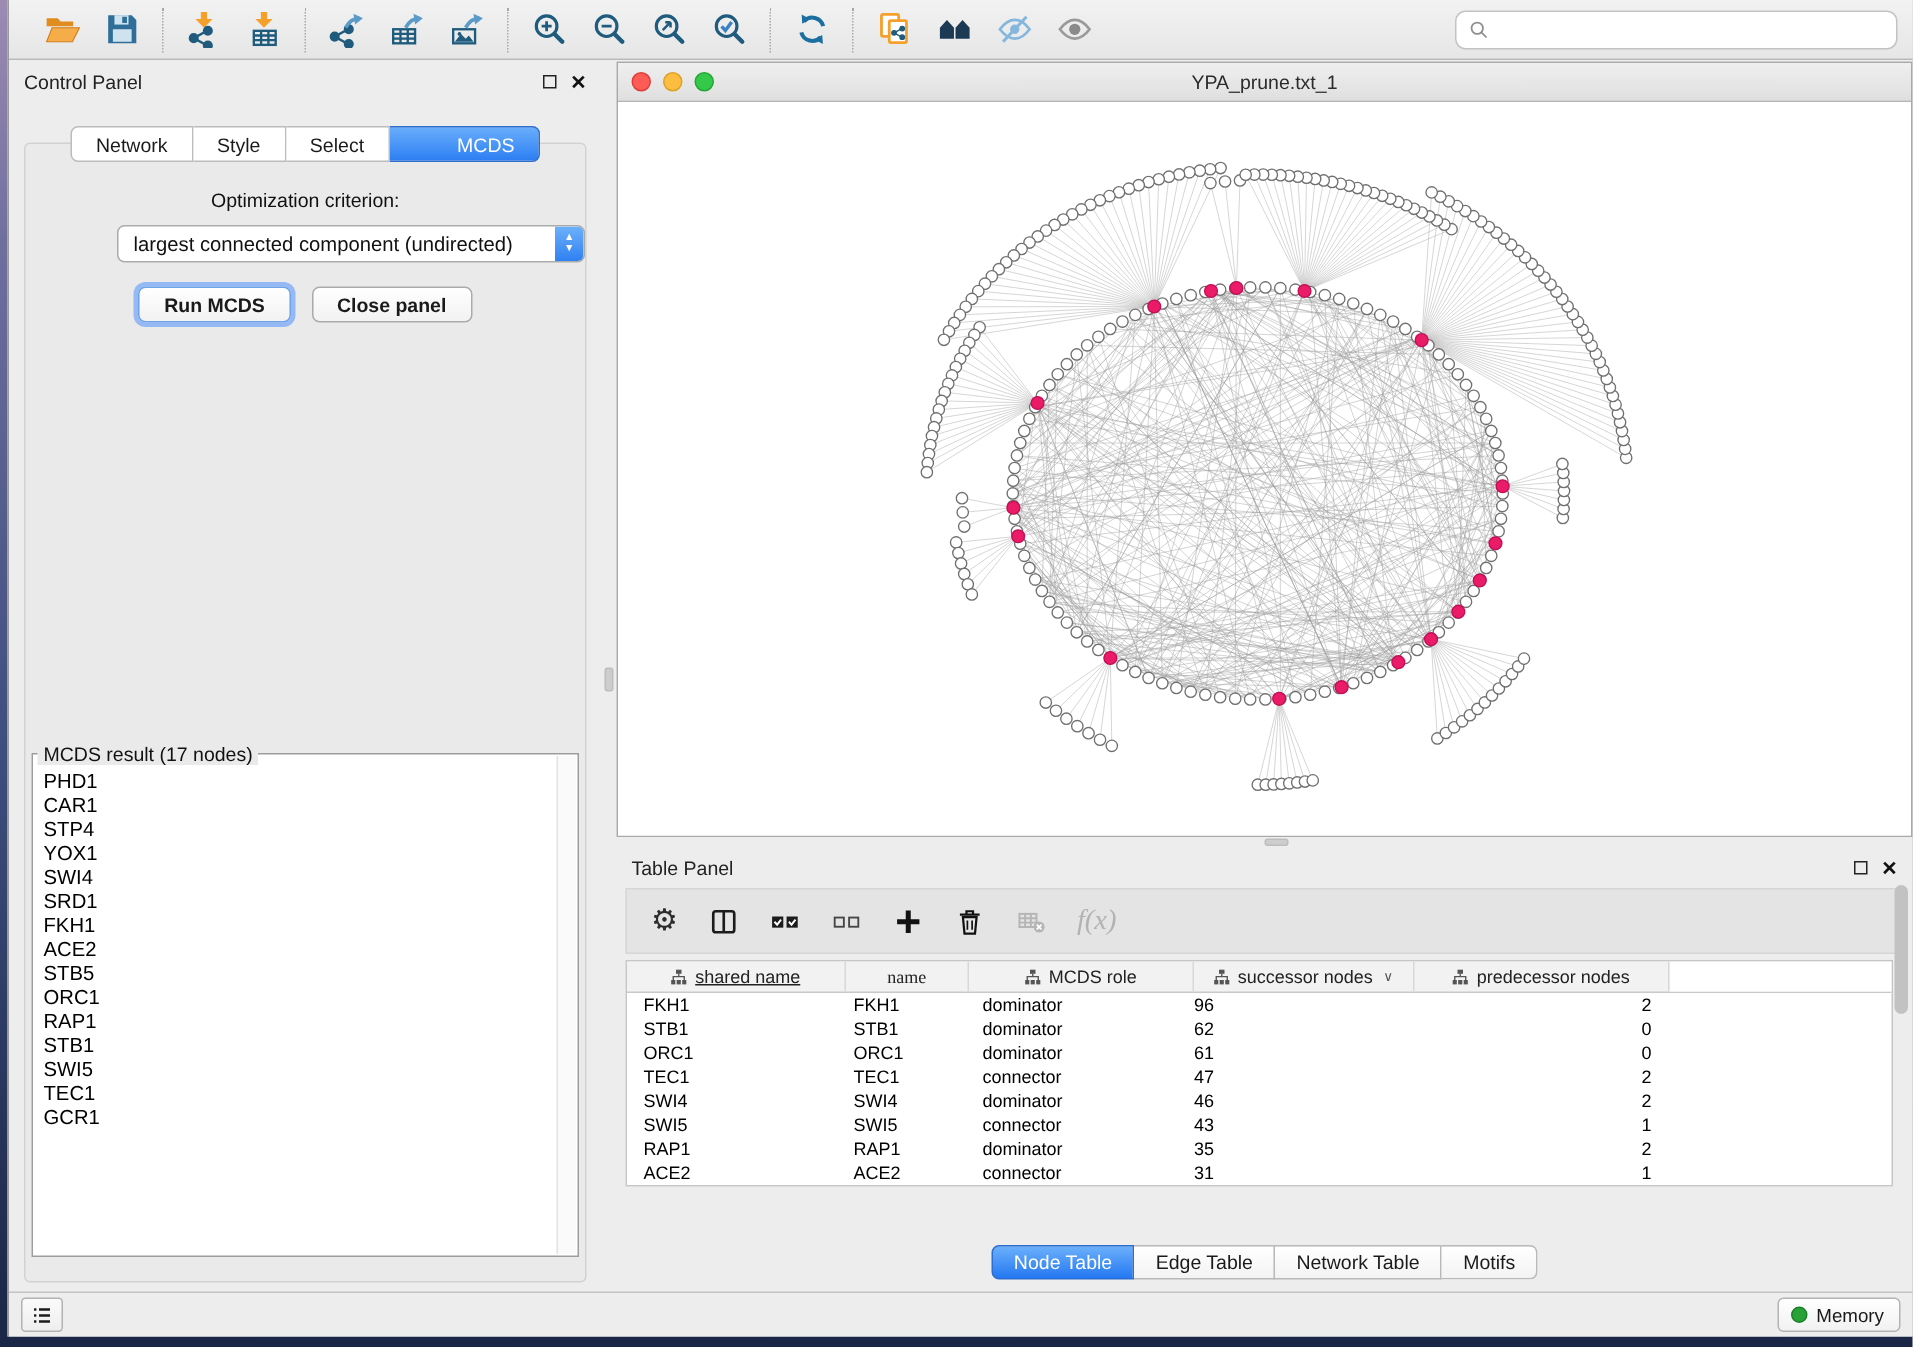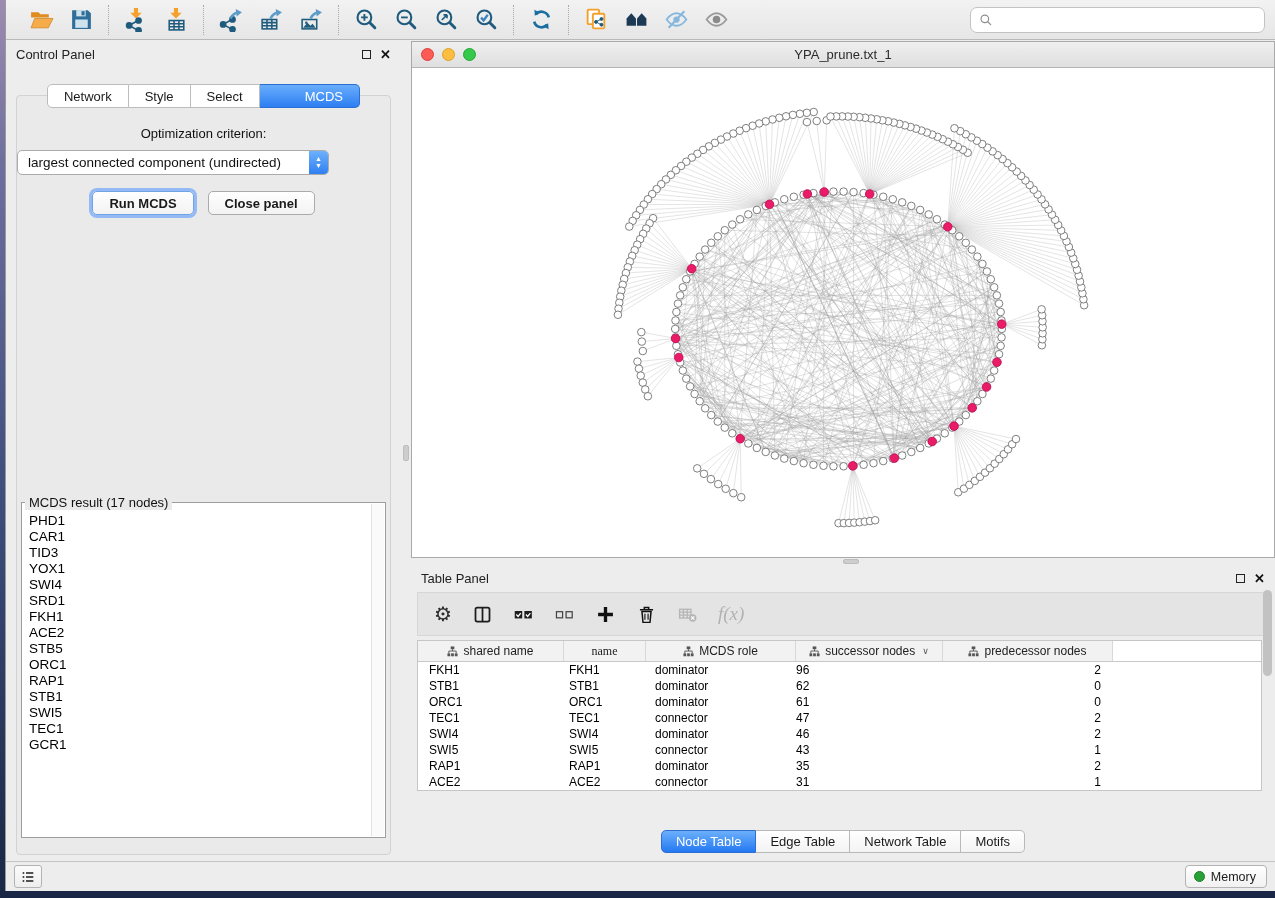--- a/index.html
+++ b/index.html
@@ -35,21 +35,21 @@
   .cp-content { position:absolute; left:10px; right:10px; top:54px; bottom:6px;
     background:#eaeaea; border:1px solid #d2d2d2; border-radius:4px; }
   .cp-tabs { position:absolute; top:-12px; left:0; right:0; display:flex; justify-content:center; }
   .cp-tab { height:24px; padding:0 16px; background:#fff; border:1px solid #bcbcbc;
     border-left:none; display:flex; align-items:center; font-size:13px; cursor:pointer; }
   .cp-tab:first-child { border-left:1px solid #bcbcbc; border-radius:5px 0 0 5px; }
   .cp-tab:last-child { border-radius:0 5px 5px 0;padding-left:45px; }
   .cp-tab.selected { background:linear-gradient(180deg,#69aefb,#2d7ef3); border-color:#2d6fd0;
     color:#fff; }
   .opt-label { text-align:center; margin-top:30px; font-size:13px; color:#111; }
-  .select-row { display:flex; justify-content:flex-start; margin-top:9px; }
+  .select-row { display:flex; justify-content:flex-end; margin-top:9px; }
   .mac-select { width:312px; height:25px; background:#fff; border:1px solid #ababab;
     border-radius:5px; display:flex; align-items:center; overflow:hidden; cursor:pointer; }
   .mac-select .val { flex:1; padding:0 10px; font-size:13.5px; color:#111; white-space:nowrap; }
   .mac-select .spin { width:19px; align-self:stretch; background:linear-gradient(180deg,#6db1fb,#2f80f2);
     display:flex; flex-direction:column; align-items:center; justify-content:center; gap:1px; }
   .mac-select .spin span { color:#fff; font-size:7px; line-height:6px; }
   .btn-row { display:flex; justify-content:center; gap:14px; margin-top:16px;font-weight:bold; }
   .btn { height:24px; padding:0 16px; background:linear-gradient(180deg,#ffffff,#f2f2f2);
     border:1px solid #ababab; border-radius:5px; font-size:13px; display:flex; align-items:center;
     cursor:pointer; }
@@ -367,21 +367,21 @@
       </div>
       <div class="btn-row">
         <div class="btn focused">Run MCDS</div>
         <div class="btn">Close panel</div>
       </div>
       <div class="result-fieldset">
         <span class="result-legend">MCDS result (17 nodes)</span>
         <div class="result-list" id="result-list">
               <div class="result-item">PHD1</div>
               <div class="result-item">CAR1</div>
-              <div class="result-item">TID3</div>
+              <div class="result-item">STP4</div>
               <div class="result-item">YOX1</div>
               <div class="result-item">SWI4</div>
               <div class="result-item">SRD1</div>
               <div class="result-item">FKH1</div>
               <div class="result-item">ACE2</div>
               <div class="result-item">STB5</div>
               <div class="result-item">ORC1</div>
               <div class="result-item">RAP1</div>
               <div class="result-item">STB1</div>
               <div class="result-item">SWI5</div>
@@ -1297,21 +1297,21 @@
             </span>
           </div>
           <div class="tp-btn disabled">
             <span style="display:flex">
               <span class="fx-glyph">f(x)</span>
             </span>
           </div>
         </div>
     <div class="data-table">
       <div class="dt-header" id="dt-header">
-            <div class="dt-th c0" style="width: 146px; padding: 0px; text-align: center; justify-content: center;">
+            <div class="dt-th c0" style="width: 146px; padding: 0px; text-align: center; justify-content: center; text-decoration: underline;">
               <span style="display:flex">
                 <svg viewBox="0 0 12 12">
                   <rect x="4" y="0.5" width="4" height="3" fill="#555"></rect>
                   <path d="M6 3.5v2M2 8V5.5h8V8" stroke="#555" fill="none"></path>
                   <rect x="0.5" y="8" width="3" height="3.2" fill="#555"></rect>
                   <rect x="4.5" y="8" width="3" height="3.2" fill="#555"></rect>
                   <rect x="8.5" y="8" width="3" height="3.2" fill="#555"></rect>
                 </svg>
               </span>
               <span>shared name</span>

